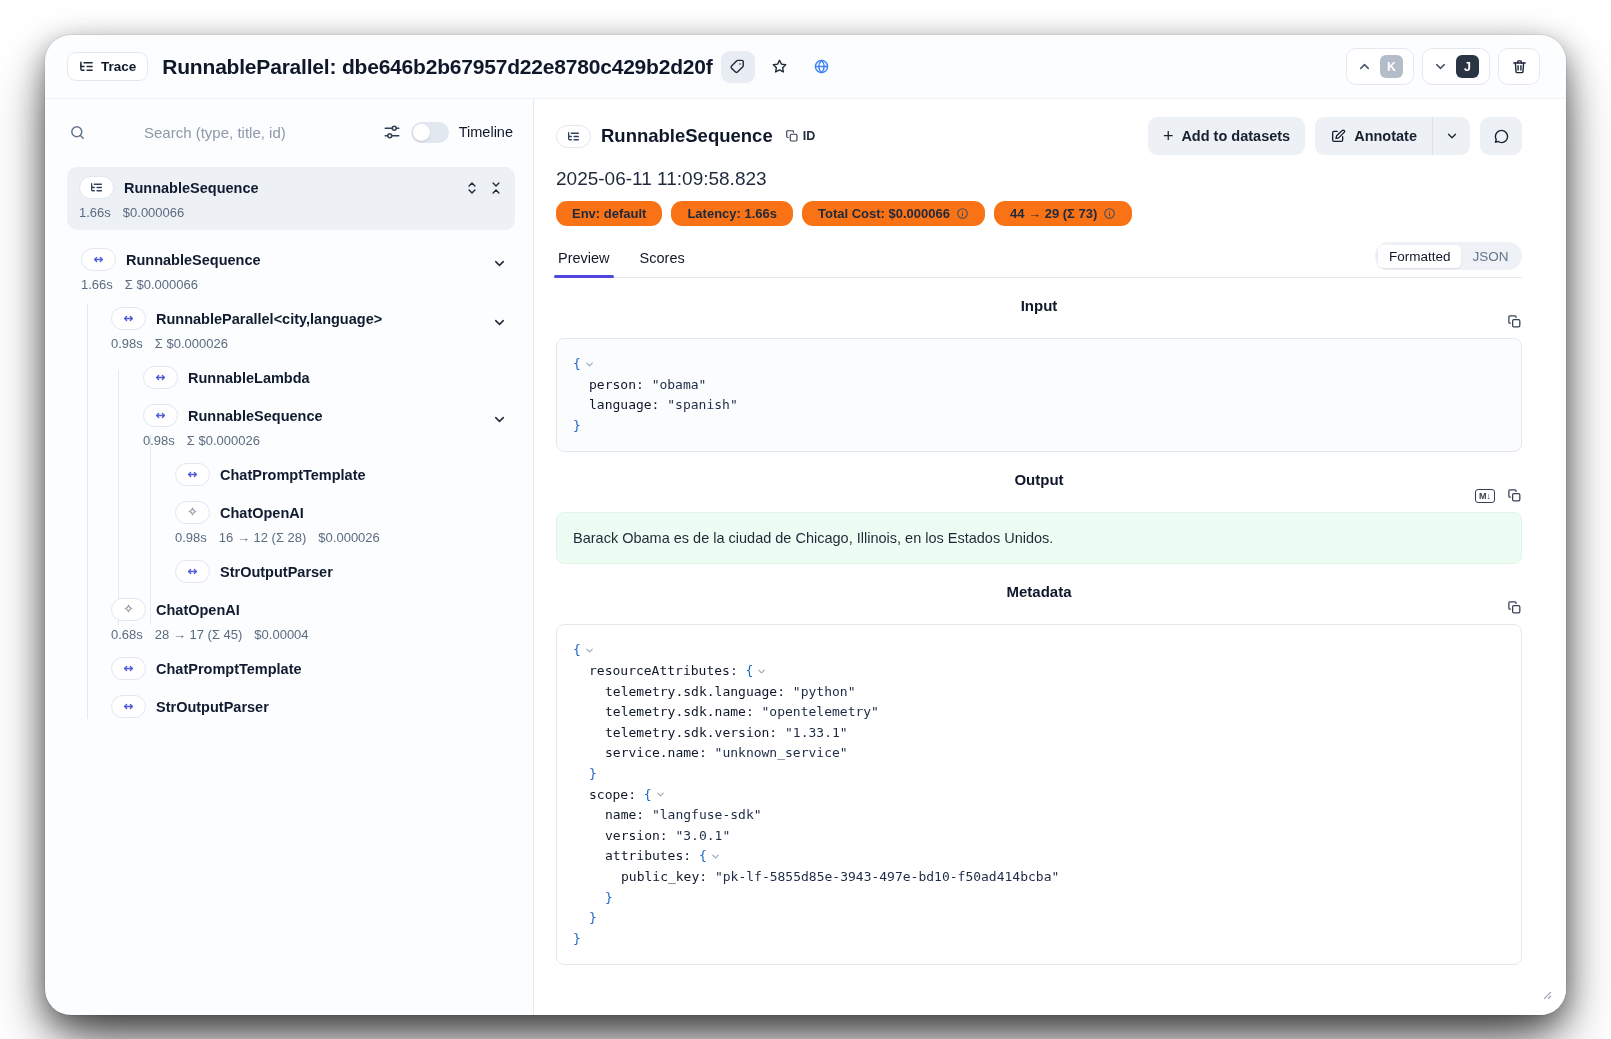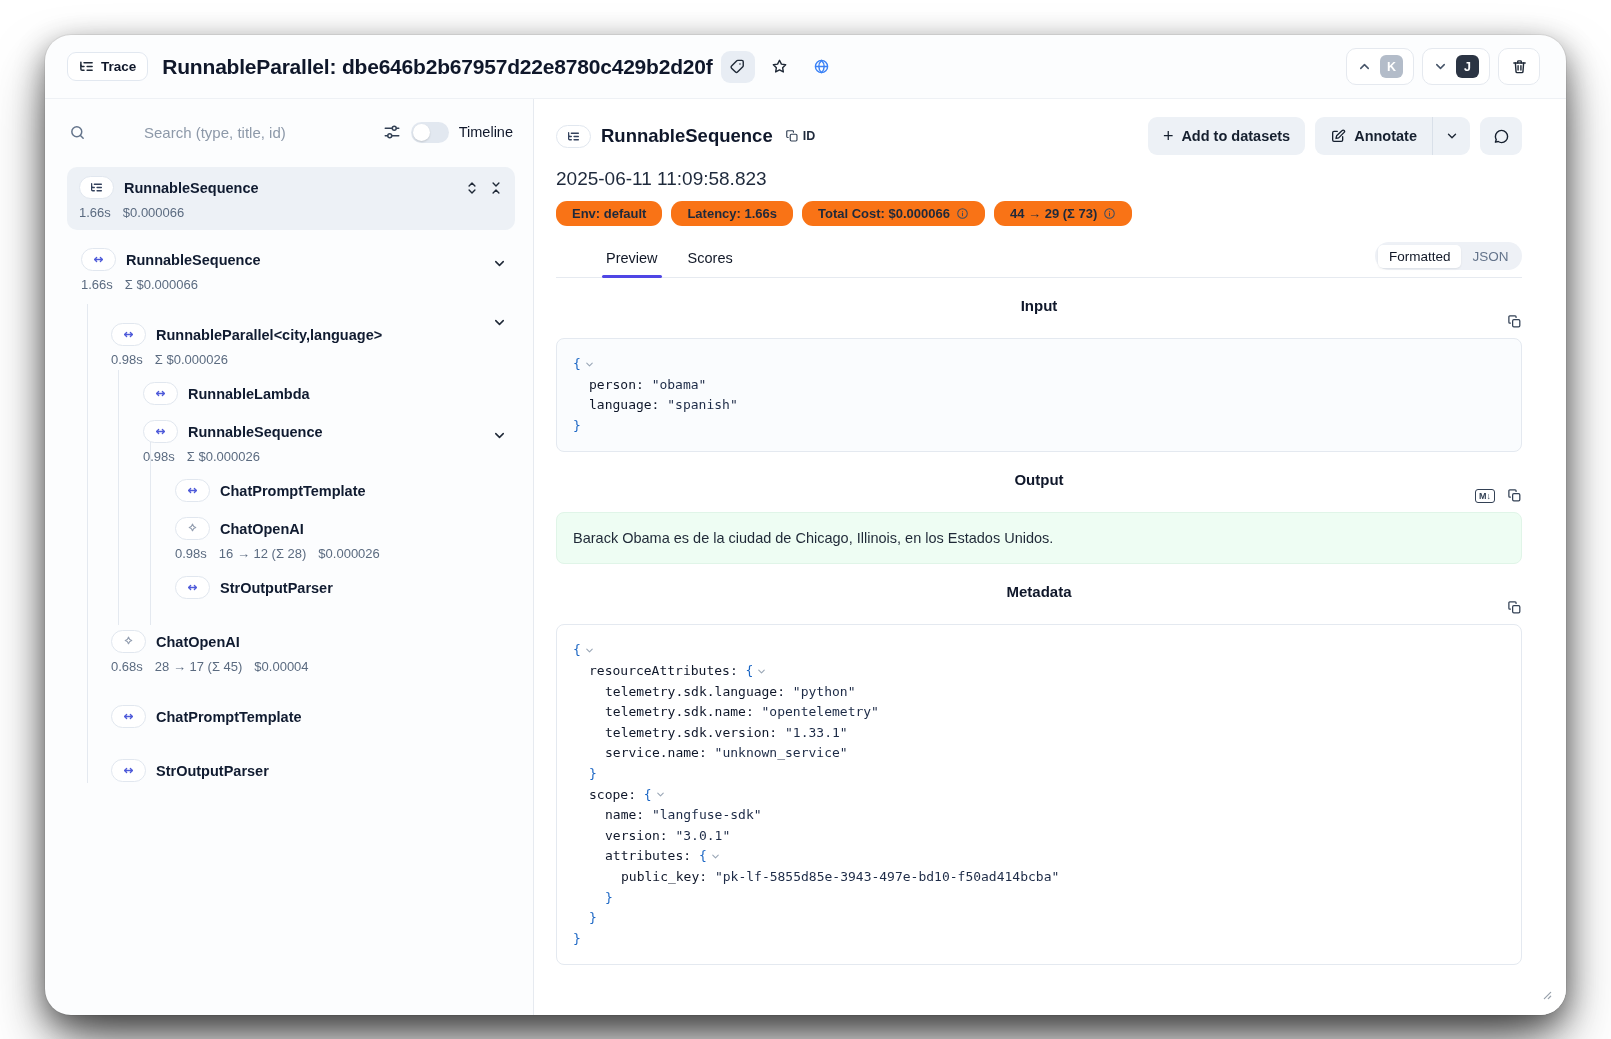--- a/index.html
+++ b/index.html
@@ -47,21 +47,21 @@
   .pill.gen-ic { color:#939eb0; }
   .tname { font-size:14.5px; font-weight:700; color:#101b30; white-space:nowrap; }
   .root-icons { margin-left:auto; display:flex; gap:10px; color:#1f2937; }
   .root-icons svg { width:14px; height:14px; }
   .tstats { font-size:13px; color:#5b6b80; margin-top:6px; display:flex; gap:12px; }
   .tree { position:relative; margin-top:10px; }
   .guide { position:absolute; width:1px; background:#e4e9f0; }
   .trow { position:relative; padding:8px 0 7px 0; }
   .trow .nline { display:flex; align-items:center; gap:10px; }
   .trow .sline { font-size:13px; color:#5b6b80; margin-top:6px; display:flex; gap:12px; }
-  .ind0{ padding-left:14px; } .ind1{ padding-left:44px;margin-top:16px; } .ind2{ padding-left:76px; } .ind3{ padding-left:108px; }
+  .ind0{ padding-left:14px; } .ind1{ padding-left:44px; } .ind2{ padding-left:76px; } .ind3{ padding-left:108px; }
   .sind0{ padding-left:0px; }
   .row-chev { position:absolute; right:8px; top:16px; color:#1f2937; width:15px; height:15px; }
   
   .m-titlerow { display:flex; align-items:center; gap:10px; }
   .m-title { font-size:18.5px; font-weight:700; color:#0f172a; }
   .id-btn { display:inline-flex; align-items:center; gap:4px; color:#1e293b; font-size:12.5px; font-weight:700; margin-left:2px; }
   .id-btn svg { width:14px; height:14px; color:#334155; }
   .m-actions { margin-left:auto; display:flex; align-items:center; gap:10px; }
   .act-btn { display:inline-flex; align-items:center; gap:8px; height:38px; padding:0 15px; background:#edf1f6; border-radius:9px; font-size:14.5px; font-weight:700; color:#16202f; }
   .act-btn svg { width:16px; height:16px; }
@@ -71,21 +71,21 @@
   .split .chev-part { display:flex; align-items:center; justify-content:center; width:38px; border-left:1px solid #d9e0e9; color:#1f2937; }
   .split .chev-part svg { width:14px; height:14px; }
   .bubble-btn { display:inline-flex; align-items:center; justify-content:center; width:42px; height:38px; background:#edf1f6; border-radius:9px; color:#16202f; }
   .bubble-btn svg { width:17px; height:17px; }
   .m-ts { margin-top:13px; font-size:19px; color:#1e293b; }
   .badges { margin-top:11px; display:flex; gap:9px; }
   .badge { display:inline-flex; align-items:center; gap:6px; background:#f97316; border-radius:11px; padding:5px 16px; font-size:13px; font-weight:700; color:#1e293b; }
   .badge svg { width:13px; height:13px; color:#3f4c5f; }
   .tabsrow { margin-top:16px; display:flex; align-items:flex-end; border-bottom:1px solid #e6eaf0; padding-bottom:0; }
   .tab { position:relative; font-size:14.5px; color:#111827; padding:6px 2px 11px 2px; margin-right:26px; }
-  .tab.active { font-weight:400;margin-left:48px; }
+  .tab.active { font-weight:400; }
   .tab.active::after { content:""; position:absolute; left:-2px; right:-2px; bottom:-1px; height:3.5px; background:#4f46e5; border-radius:2px; }
   .seg { margin-left:auto; margin-bottom:7px; display:flex; background:#eef1f6; border-radius:14px; padding:2.5px; }
   .seg .opt { font-size:13.5px; padding:4px 11px; border-radius:5px; color:#64748b; font-weight:400; }
   .seg .opt.active { background:#fff; color:#111827; box-shadow:0 1px 2px rgba(15,23,42,.08); }
   .sect { margin-top:19px; }
   .sect-head { display:flex; align-items:center;flex-direction:column; }
   .sect-title { font-size:15px; font-weight:600; color:#0f172a; }
   .sect-icons { margin-left:auto; display:flex; align-items:center; gap:12px; color:#334155; }
   .sect-icons svg { width:15px; height:15px; }
   .md-chip { display:inline-flex; align-items:center; justify-content:center; border:1.4px solid #334155; border-radius:3px; font-size:9px; font-weight:700; padding:1px 3px; color:#334155; letter-spacing:0; }

